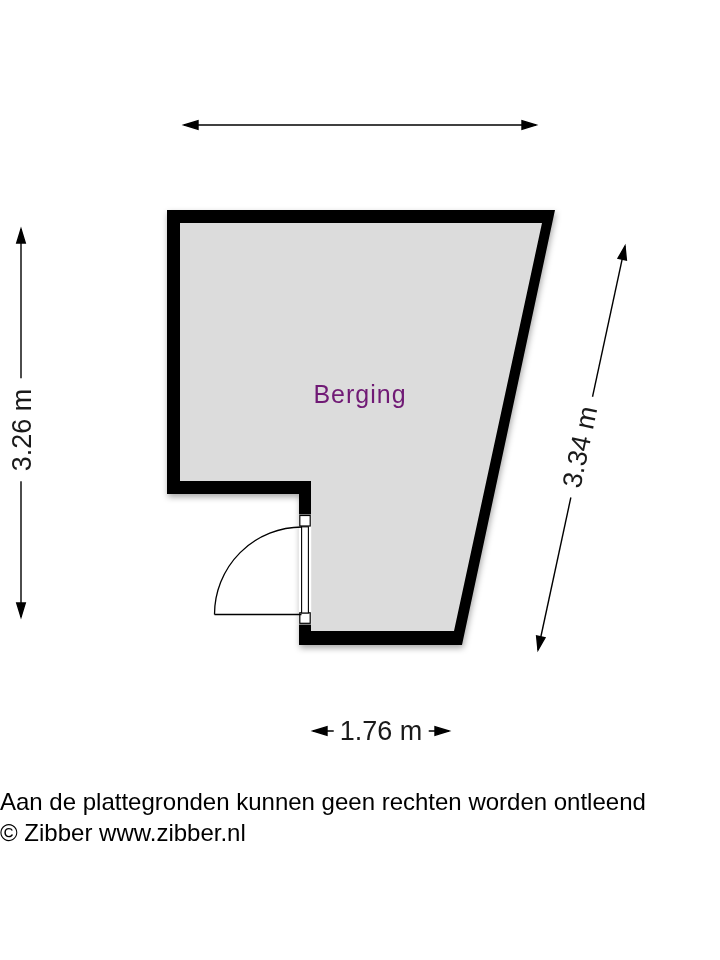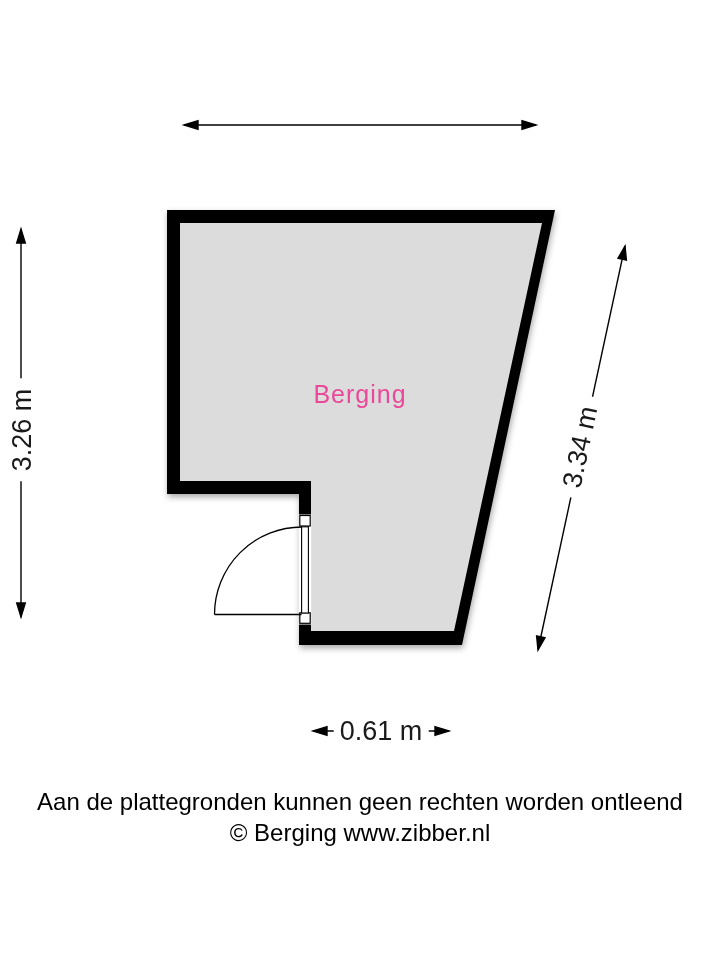--- a/index.html
+++ b/index.html
@@ -34,28 +34,28 @@
   }
   .dim-top    { left: 361px; top: 125px; transform: translate(-50%,-50%); }
   .dim-left   { left: 22px;  top: 430px; transform: translate(-50%,-50%) rotate(-90deg); }
   .dim-right  { left: 580px; top: 447px; transform: translate(-50%,-50%) rotate(-78deg); }
   .dim-bottom { left: 381px; top: 731px; transform: translate(-50%,-50%); padding: 0 6px; }
   .room-name {
     left: 360px; top: 394px;
     transform: translate(-50%,-50%);
     font-size: 25px;
     letter-spacing: 1px;
-    color: #ec4899;
+    color: #701a75;
   }
   .footer {
     position: absolute;
     left: 0;
     top: 786px;
     width: 720px;
-    text-align: center;
+    text-align: left;
     color: #000000;
     font-size: 24px;
     line-height: 31px;
   }
 </style>
 </head>
 <body>
 
 <div class="page">
 
@@ -108,20 +108,20 @@
     </g>
   </svg>
 
   <div class="label room-name">Berging</div>
 
 
   <div class="label dim-label dim-left">3.26 m</div>
 
   <div class="label dim-label dim-right">3.34 m</div>
 
-  <div class="label dim-label dim-bottom">0.61 m</div>
+  <div class="label dim-label dim-bottom">1.76 m</div>
 
   <div class="footer">
     <div>Aan de plattegronden kunnen geen rechten worden ontleend</div>
-    <div>© Berging www.zibber.nl</div>
+    <div>© Zibber www.zibber.nl</div>
   </div>
 
 </div>
 
 </body></html>

